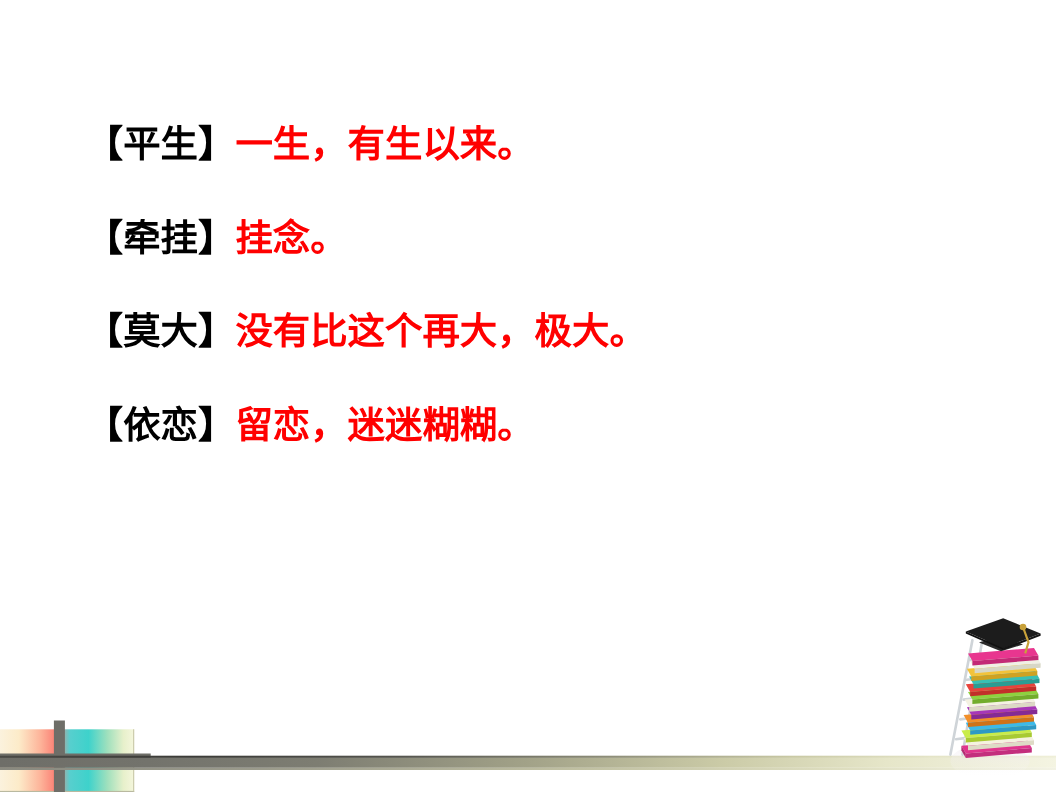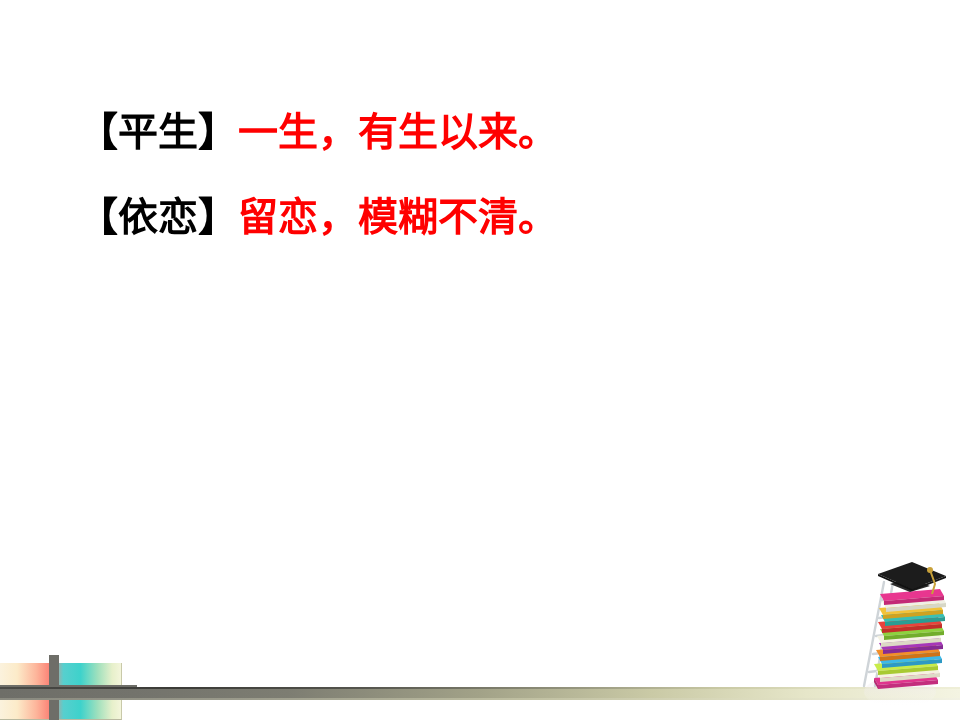--- a/index.html
+++ b/index.html
@@ -28,21 +28,21 @@
     position: absolute;
     left: 78px;
     top: 110px;
     width: 840px;
   }
 
   .entry-line {
     height: 85px;
     line-height: 44px;
     white-space: nowrap;
-    font-size: 40px;
+    font-size: 34px;
     font-weight: bold;
     letter-spacing: 0px;
   }
 
   .entry-term {
     color: #000000;
     font-weight: bold;
   }
 
   .entry-def {
@@ -153,25 +153,31 @@
 <body>
 
 <div class="slide">
 
   <div class="content-body">
 
     <div class="entry-line">
       <span class="entry-term">【平生】</span><span class="entry-def">一生，有生以来。</span>
     </div>
 
-
-
-
-    <div class="entry-line">
-      <span class="entry-term">【依恋】</span><span class="entry-def">留恋，模糊不清。</span>
+    <div class="entry-line">
+      <span class="entry-term">【牵挂】</span><span class="entry-def">挂念。</span>
+    </div>
+
+
+    <div class="entry-line">
+      <span class="entry-term">【莫大】</span><span class="entry-def">没有比这个再大，极大。</span>
+    </div>
+
+    <div class="entry-line">
+      <span class="entry-term">【依恋】</span><span class="entry-def">留恋，迷迷糊糊。</span>
     </div>
 
 
   </div>
 
   <div class="corner-swatch">
     <div class="swatch-fill"></div>
     <div class="swatch-outline"></div>
     <div class="cross-v"></div>
     <div class="cross-h"></div>

